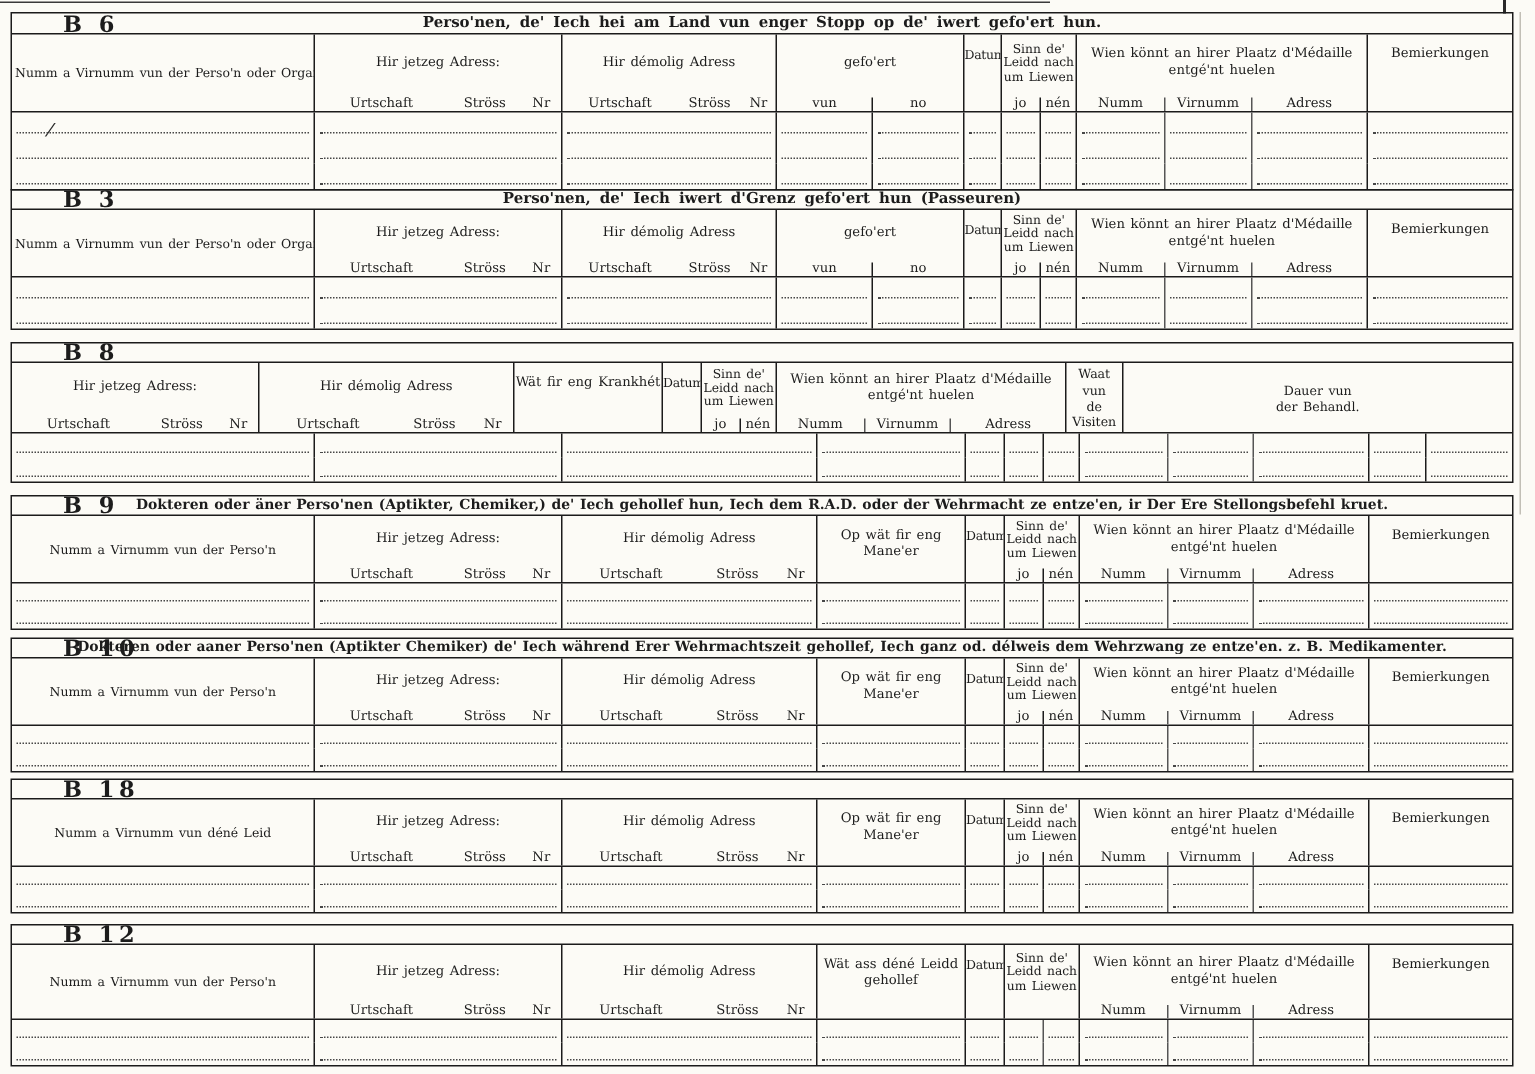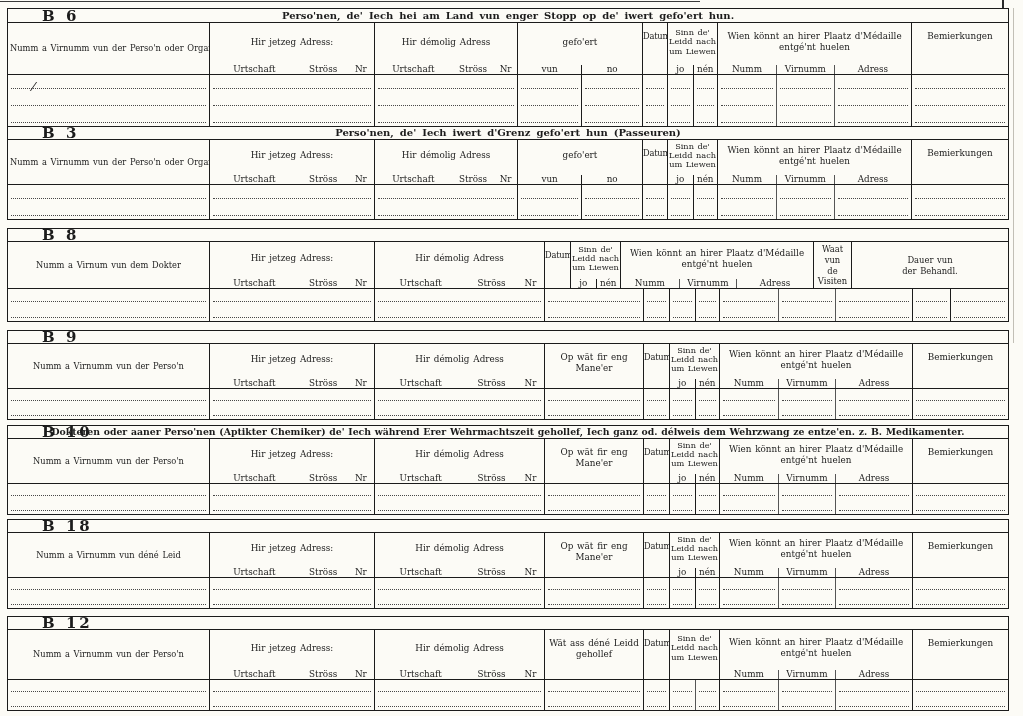--- a/index.html
+++ b/index.html
@@ -464,23 +464,20 @@
             <div class="dots"></div>
           </div>
         </div>
       </div>
     </div>
     <div class="section" style="top: 228px;">
       <div class="titlebar" style="height: 13px;">
         <div class="sec-label">B 8</div>
       </div>
       <div class="hrow" style="height: 47px;">
-        <div class="hcell hcell-name vcenter" style="width: 202px;">
-          <div class="hlabel name-label">Numm a Virnum vun dem Dokter</div>
-        </div>
         <div class="hcell hcell-jetzeg" style="width: 165px;">
           <div class="hlabel-wrap">
             <div class="hlabel">Hir jetzeg Adress:</div>
           </div>
           <div class="subrow">
             <div class="subcell" style="width: 54%;">
               <div class="sublabel">Urtschaft</div>
             </div>
             <div class="subcell" style="width: 30%;">
               <div class="sublabel">Ströss</div>
@@ -497,20 +494,25 @@
           <div class="subrow">
             <div class="subcell" style="width: 54%;">
               <div class="sublabel">Urtschaft</div>
             </div>
             <div class="subcell" style="width: 30%;">
               <div class="sublabel">Ströss</div>
             </div>
             <div class="subcell" style="width: 16%;">
               <div class="sublabel">Nr</div>
             </div>
+          </div>
+        </div>
+        <div class="hcell hcell-krankheet" style="width: 99px;">
+          <div class="hlabel-wrap vtop">
+            <div class="hlabel">Wät fir eng Krankhét</div>
           </div>
         </div>
         <div class="hcell hcell-datum" style="width: 26px;">
           <div class="hlabel-wrap vtop">
             <div class="hlabel">Datum</div>
           </div>
         </div>
         <div class="hcell hcell-sinn" style="width: 50px;">
           <div class="hlabel-wrap">
             <div class="hlabel">Sinn de'</div>
@@ -639,20 +641,21 @@
           </div>
           <div class="dcell grow" style="width: 57px;">
             <div class="dots"></div>
           </div>
         </div>
       </div>
     </div>
     <div class="section" style="top: 330px;">
       <div class="titlebar" style="height: 13px;">
         <div class="sec-label">B 9</div>
+        <div class="sec-title long">Dokteren oder äner Perso'nen (Aptikter, Chemiker,) de' Iech gehollef hun, Iech dem R.A.D. oder der Wehrmacht ze entze'en, ir Der Ere Stellongsbefehl kruet.</div>
       </div>
       <div class="hrow" style="height: 45px;">
         <div class="hcell hcell-name vcenter" style="width: 202px;">
           <div class="hlabel name-label">Numm a Virnumm vun der Perso'n</div>
         </div>
         <div class="hcell hcell-jetzeg" style="width: 165px;">
           <div class="hlabel-wrap">
             <div class="hlabel">Hir jetzeg Adress:</div>
           </div>
           <div class="subrow">

